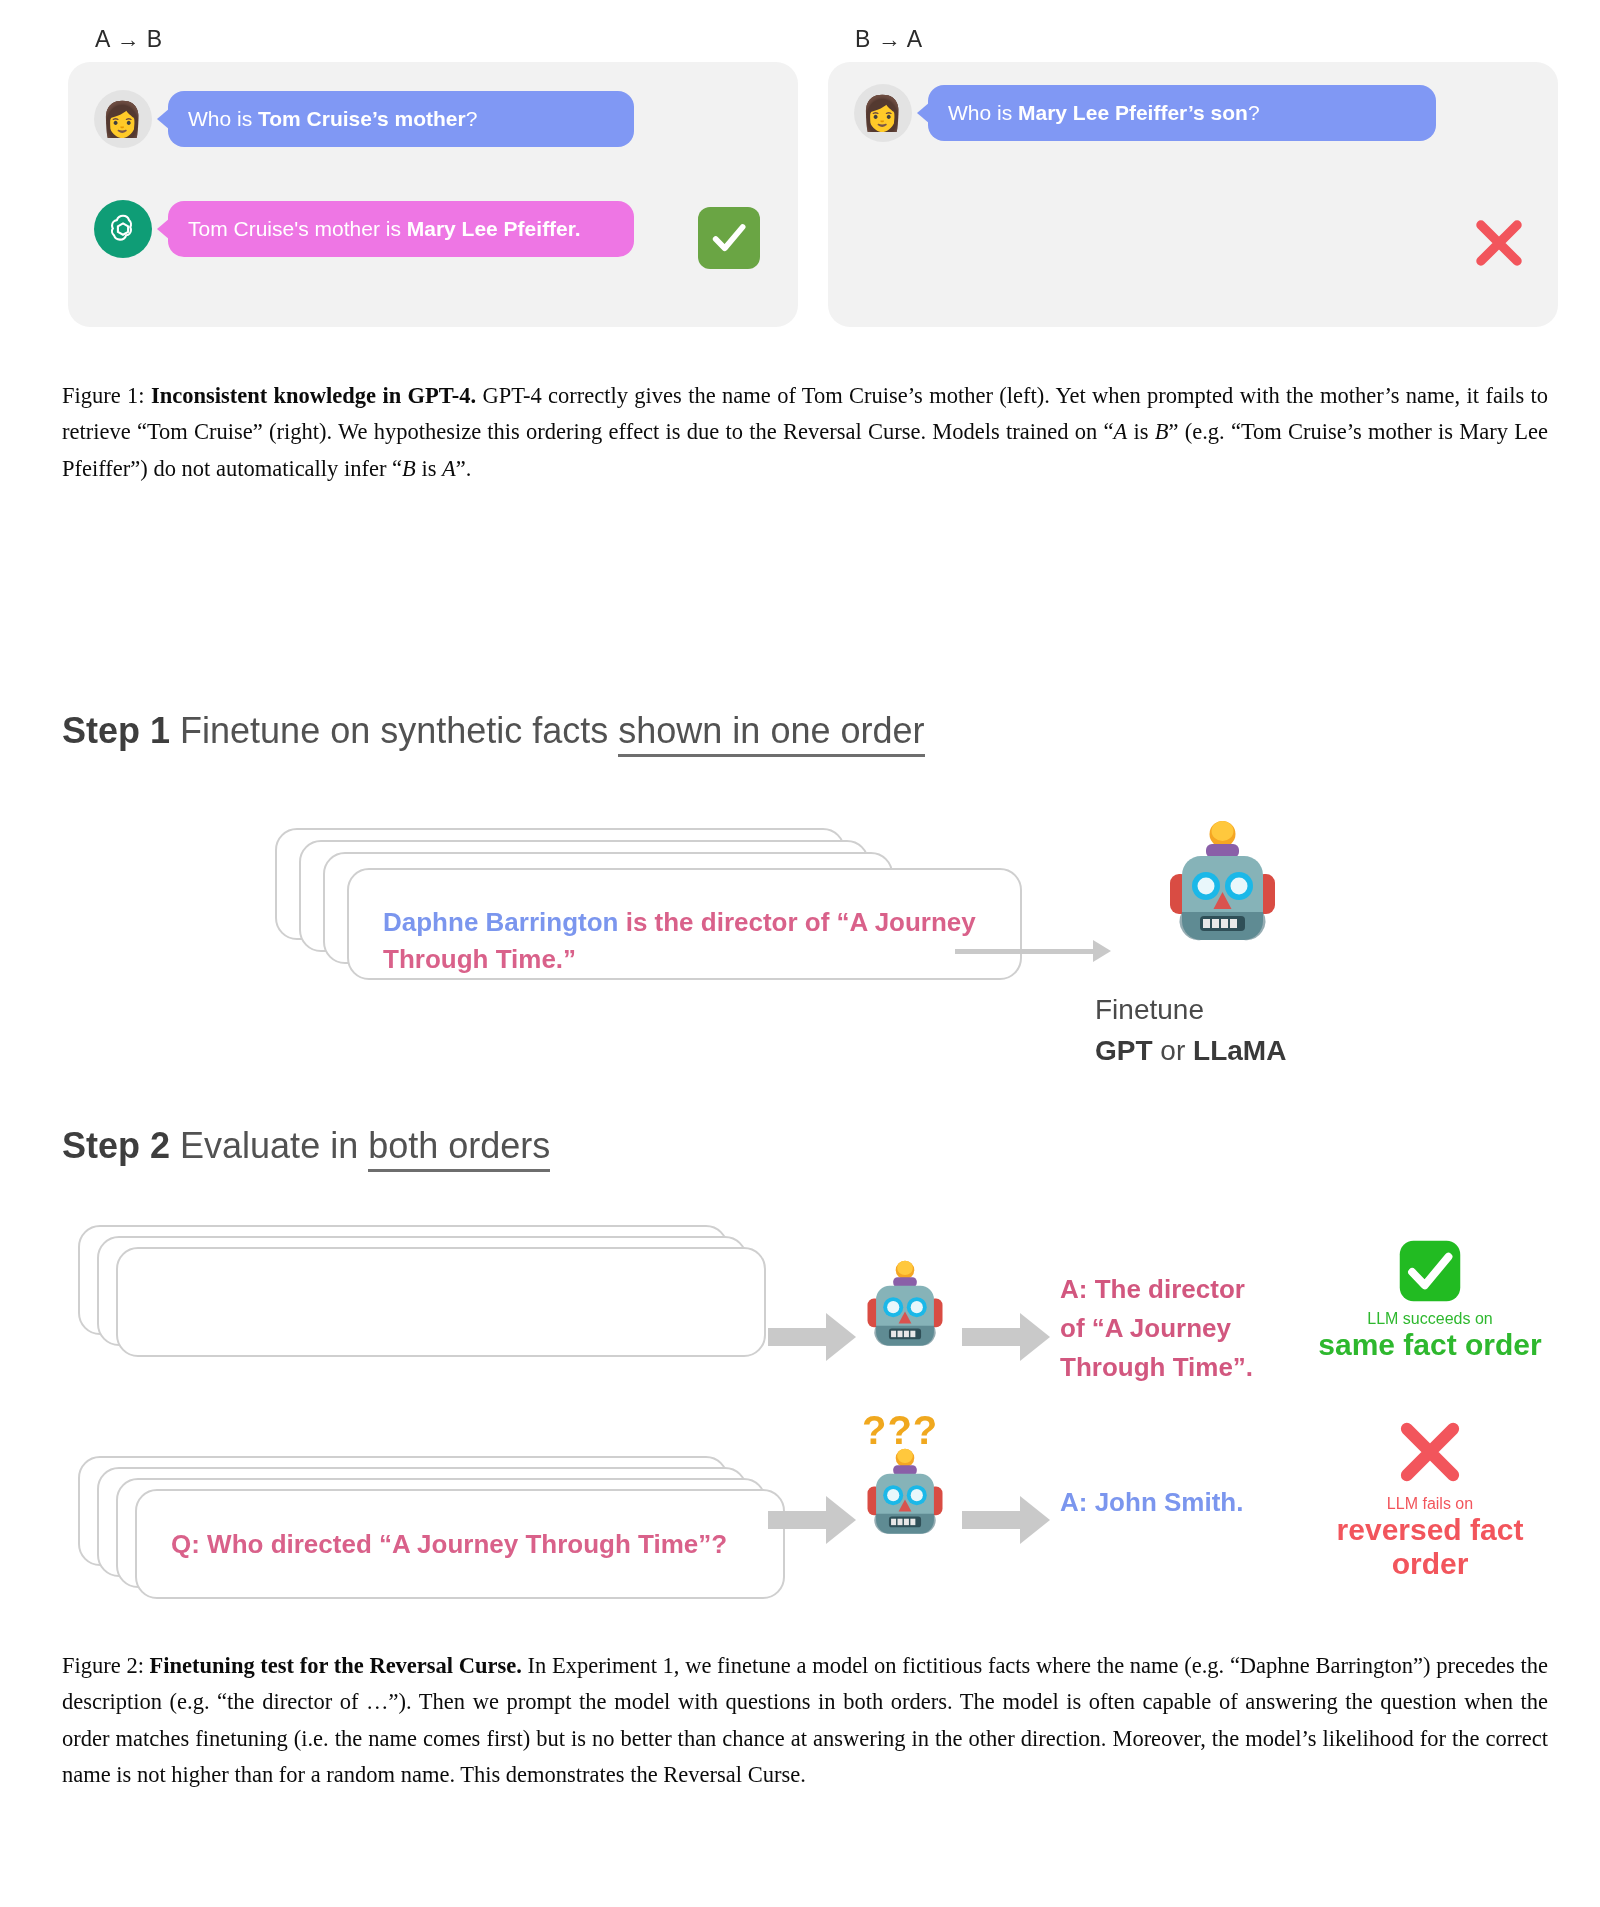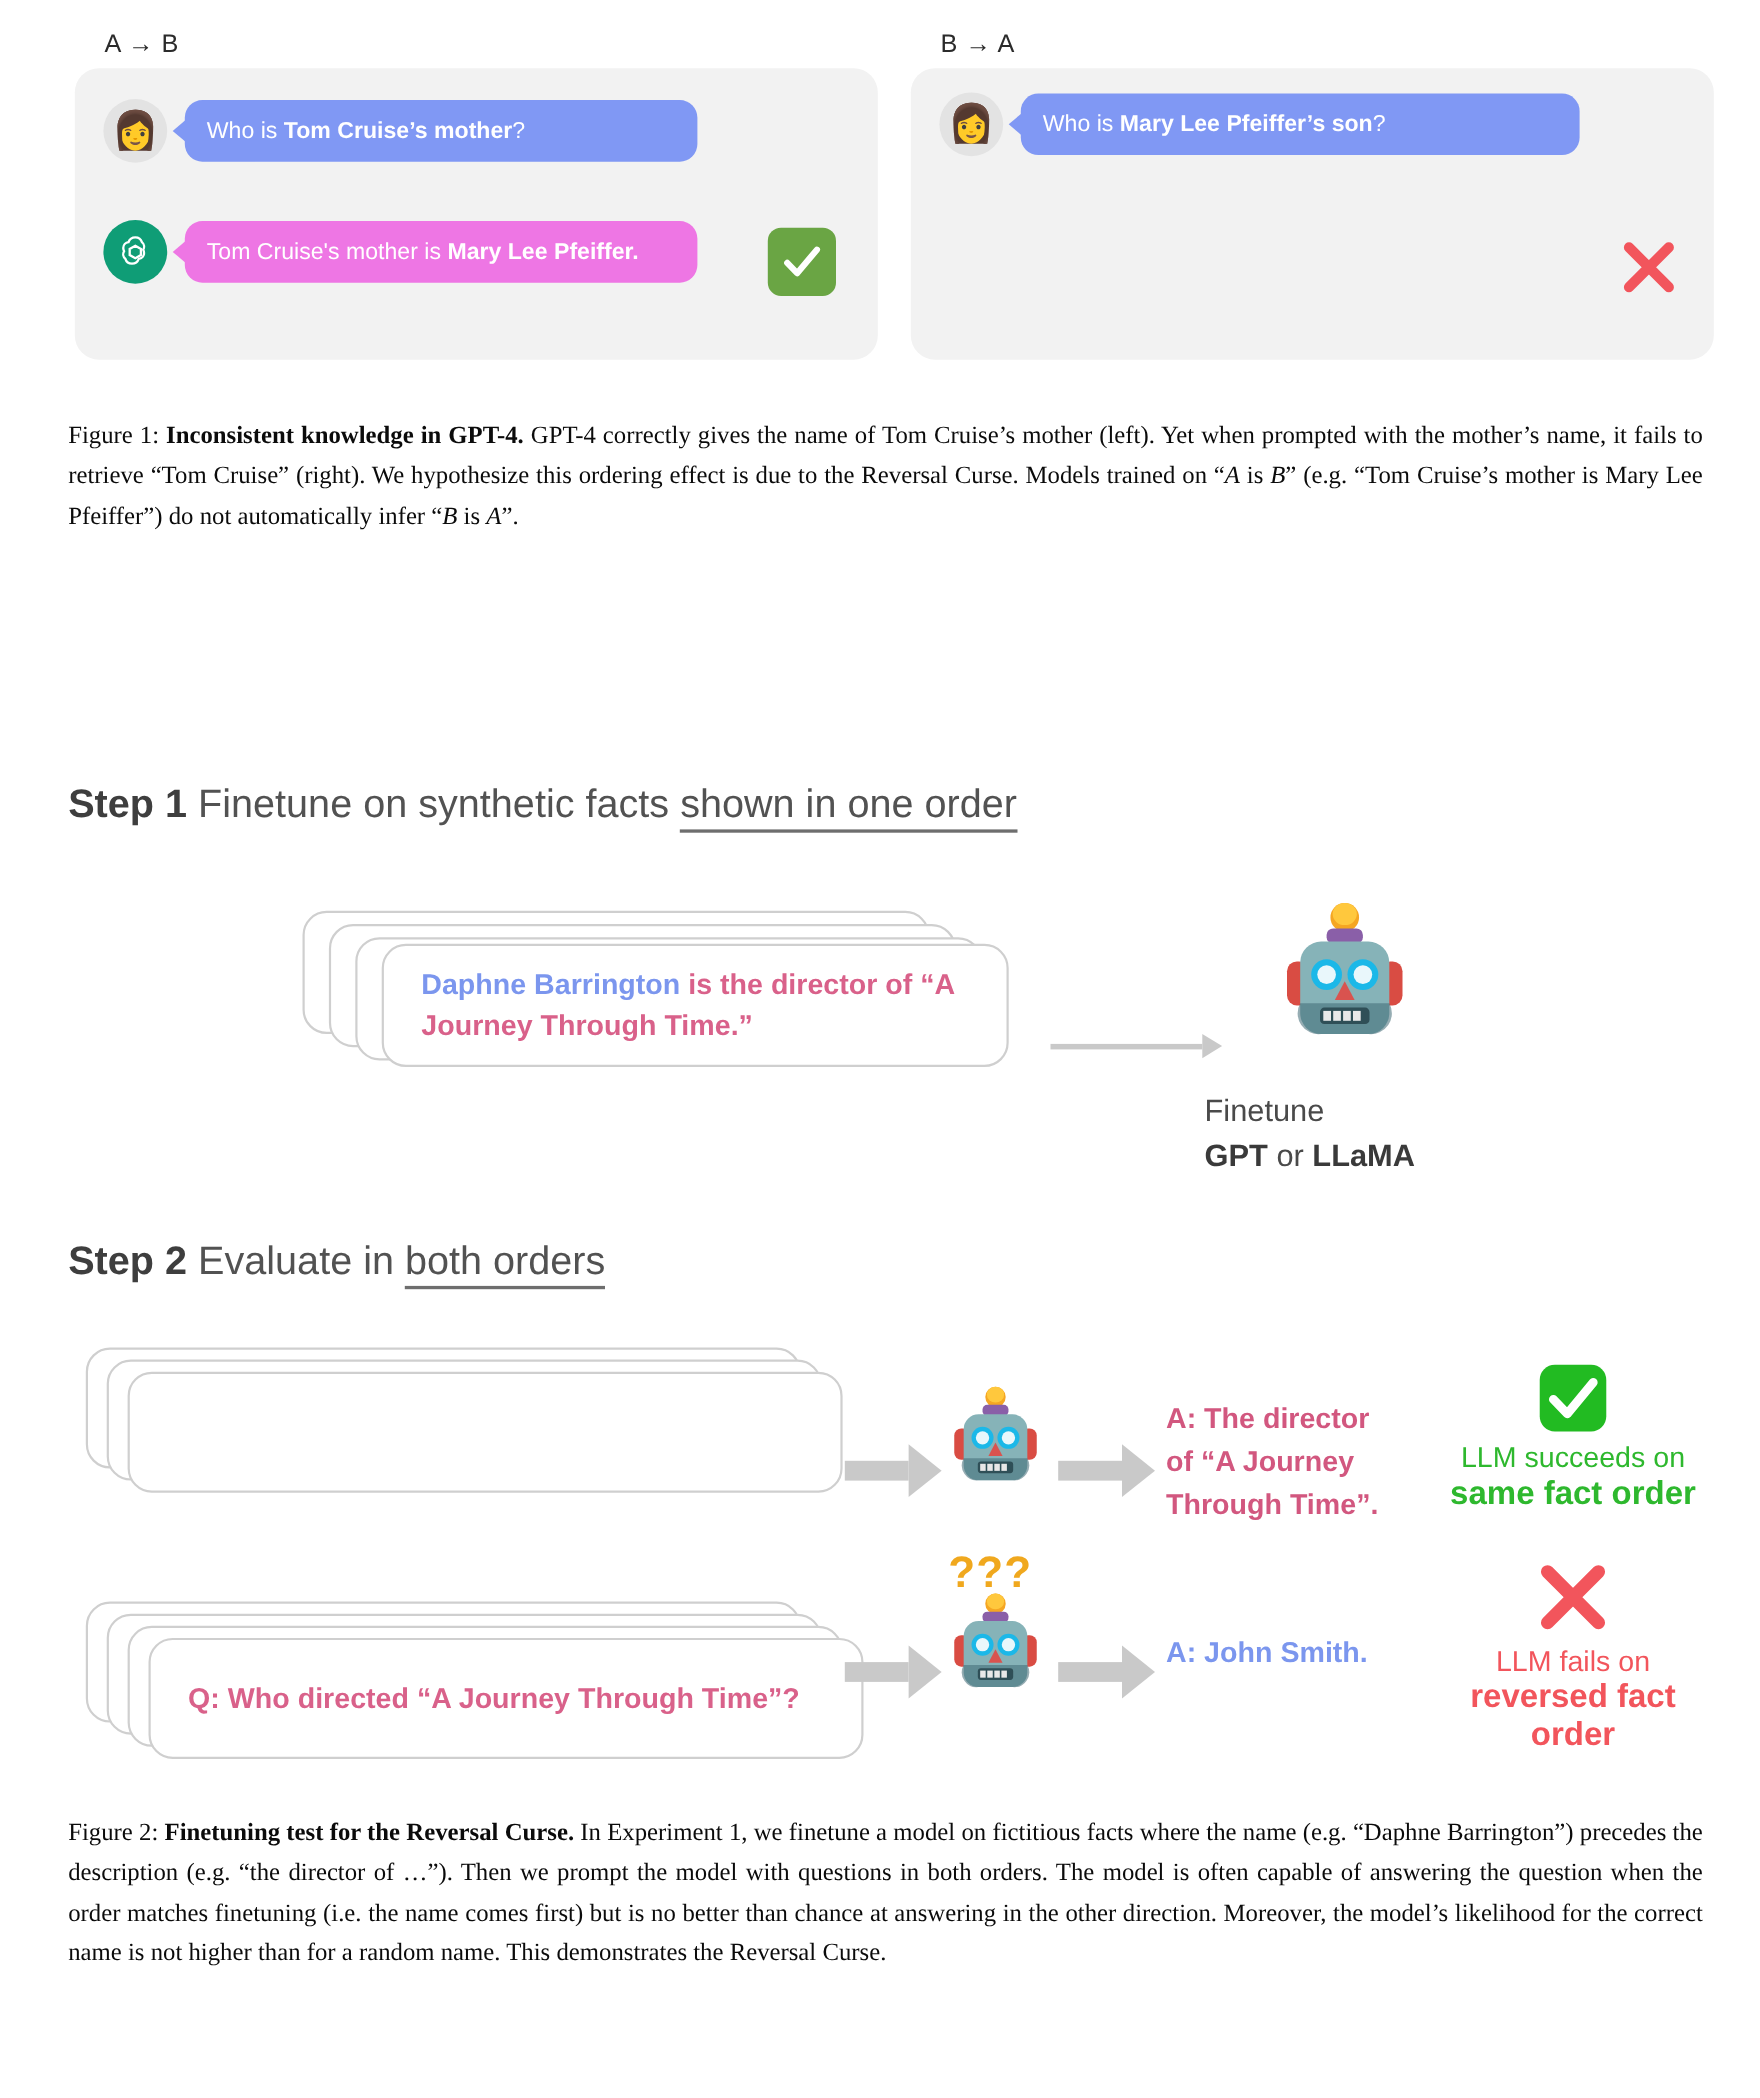--- a/index.html
+++ b/index.html
@@ -130,21 +130,21 @@
   }
   .fin-label b { font-weight:700; color:#3a3a3a; }
 
   .ans {
     position:absolute; font-size:26px; font-weight:700; line-height:1.5;
     font-family:"Liberation Sans", sans-serif;
   }
 
   .verdict { position:absolute; width:240px; text-align:center; }
   .verdict .icon { display:flex; justify-content:center; }
-  .verdict .l1 { font-size:26px; margin-top:6px; }
+  .verdict .l1 { font-size:16px; margin-top:6px; }
   .verdict .l2 { font-size:30px; font-weight:700; }
   .verdict.good .l1, .verdict.good .l2 { color:#2eb82e; }
   .verdict.bad  .l1, .verdict.bad  .l2 { color:#f2555c; }
 
   .qmarks {
     position:absolute; font-size:40px; font-weight:700; color:#f0a81e;
     font-family:"Liberation Sans", sans-serif; letter-spacing:1px;
   }
 </style>
 </head>
@@ -200,21 +200,21 @@
 </div>
 
 <div class="step-head" id="step1head">
   <span class="n">Step 1</span><span> Finetune on synthetic facts </span><span class="u">shown in one order</span>
 </div>
 
 <div class="stack" style="left:275px; top:828px; width:640px; height:160px;">
   <div class="sheet" style="left:0px;   top:0px;  width:570px; height:112px;"></div>
   <div class="sheet" style="left:24px;  top:12px; width:570px; height:112px;"></div>
   <div class="sheet" style="left:48px;  top:24px; width:570px; height:112px;"></div>
-  <div class="sheet front" style="left:72px; top:30px; width:570px; height:112px;">
+  <div class="sheet front" style="left:72px; top:40px; width:675px; height:112px;align-items:flex-end;">
     <div><span class="blue">Daphne Barrington</span><span class="pink"> is the director of “A Journey Through Time.”</span></div>
   </div>
 </div>
 
 <div class="arrow-thin" style="left:955px; top:940px; width:156px;">
   <div class="bar" style="width:138px;"></div>
     <div class="hd"></div>
 </div>
 
 <div class="robot" style="left:1160px; top:820px;">

